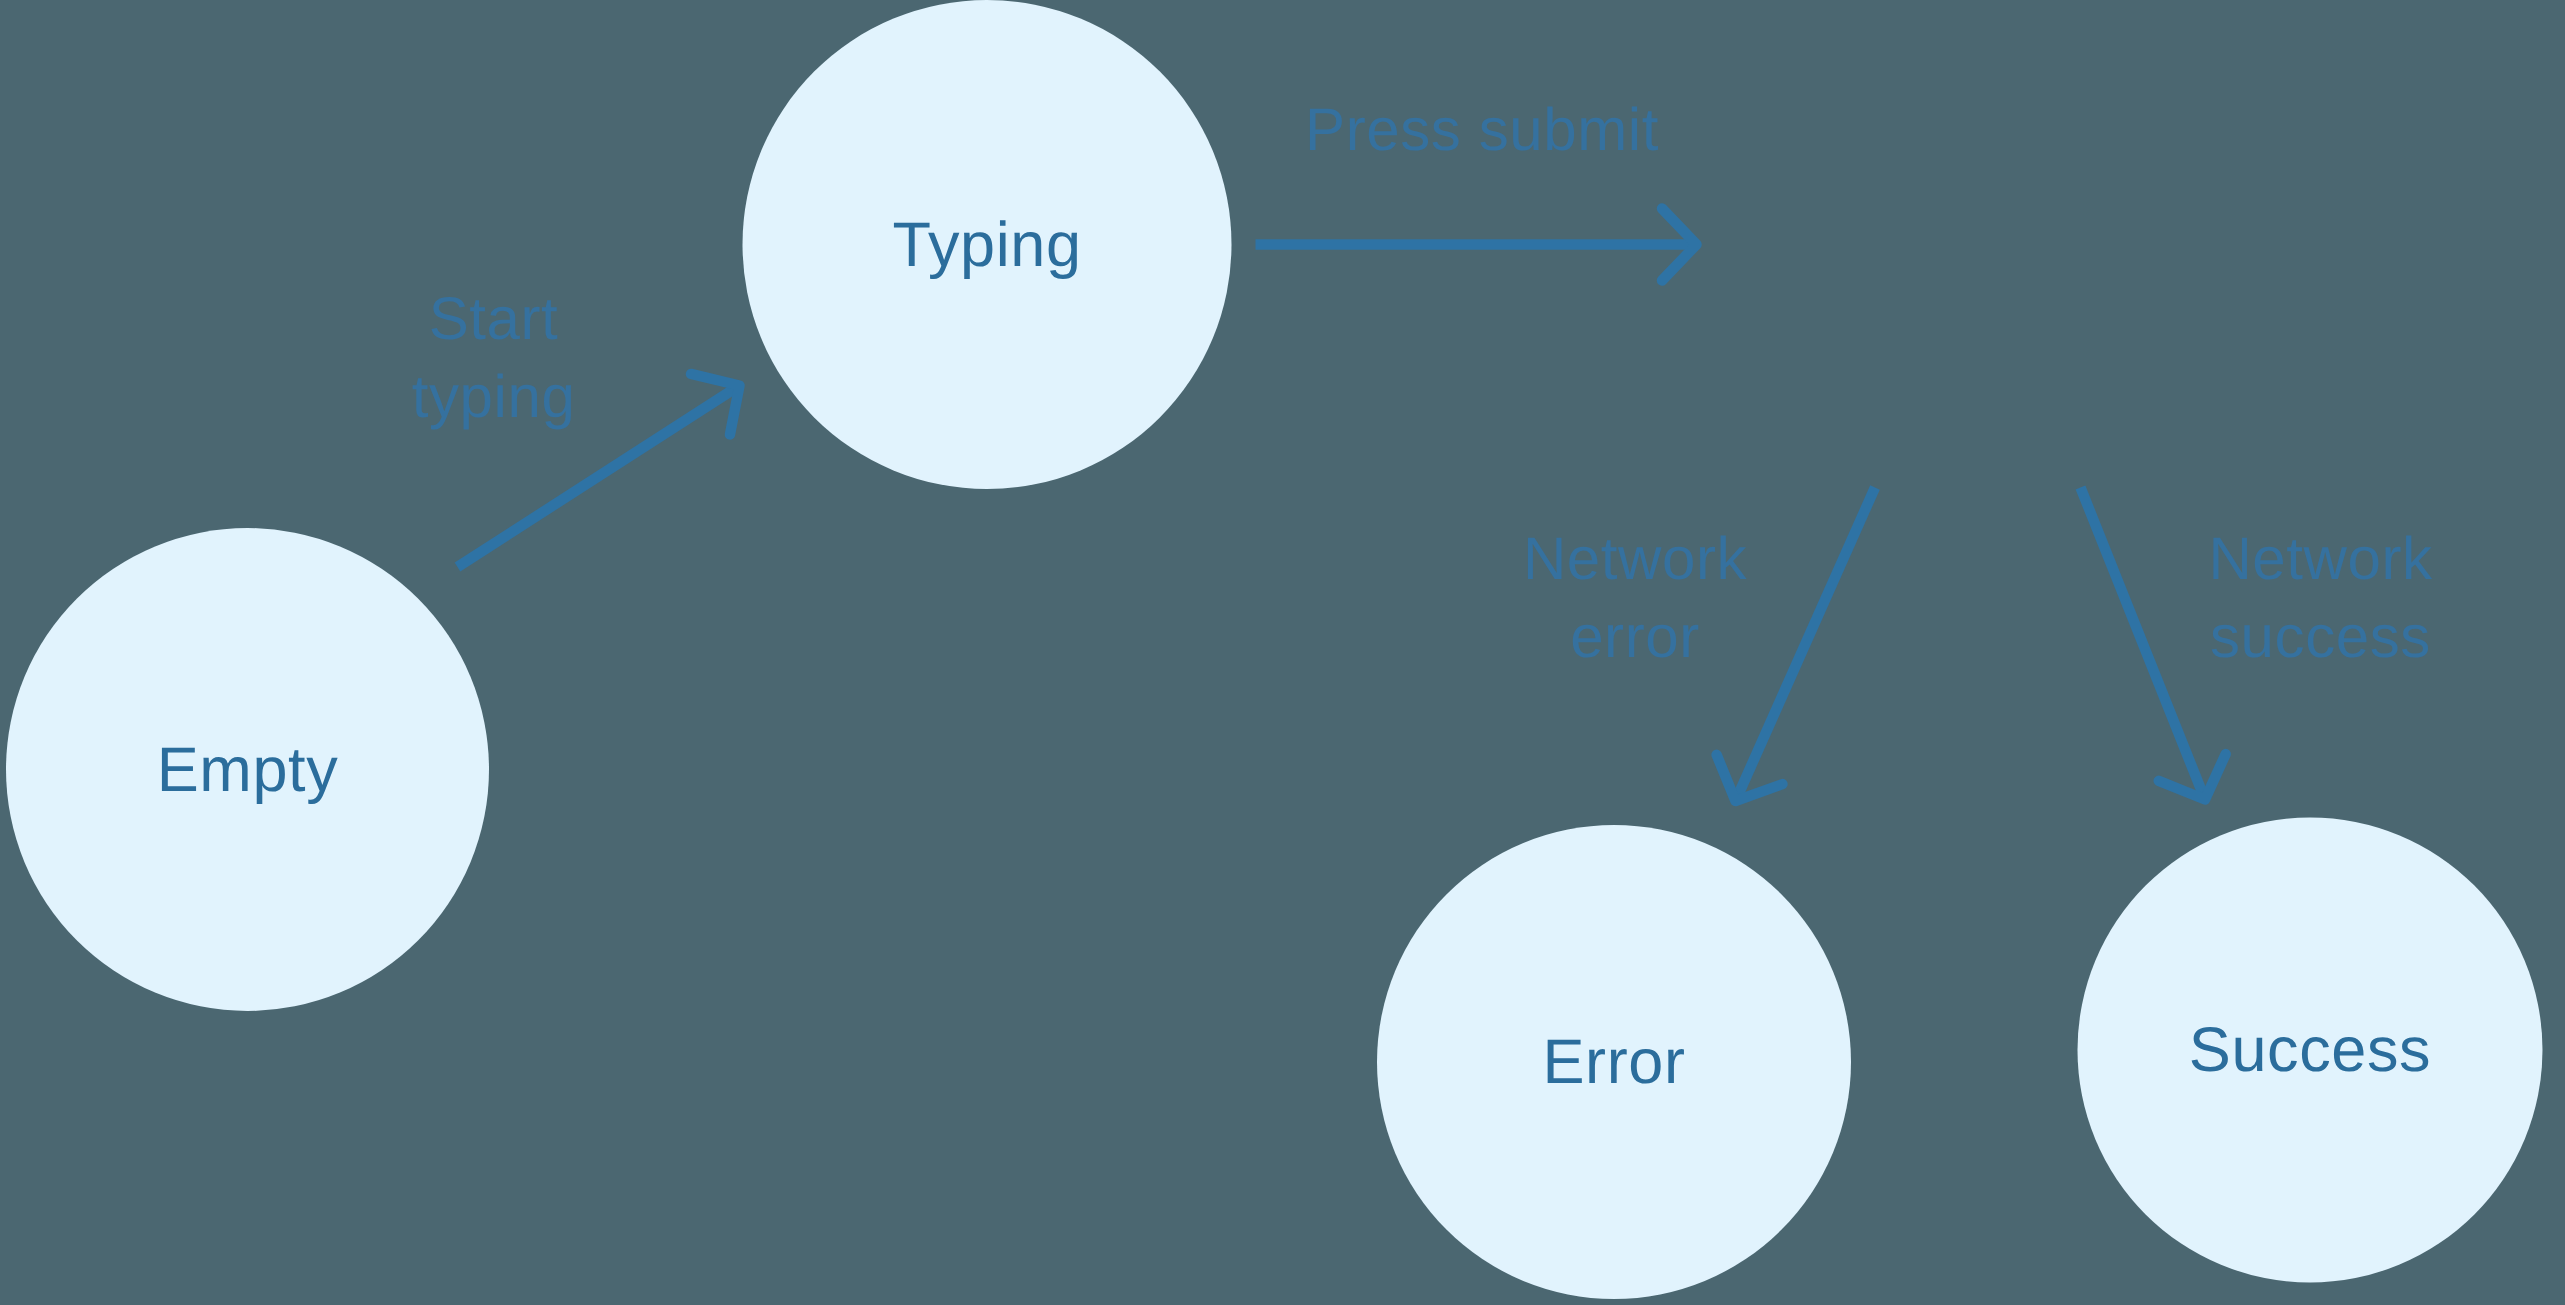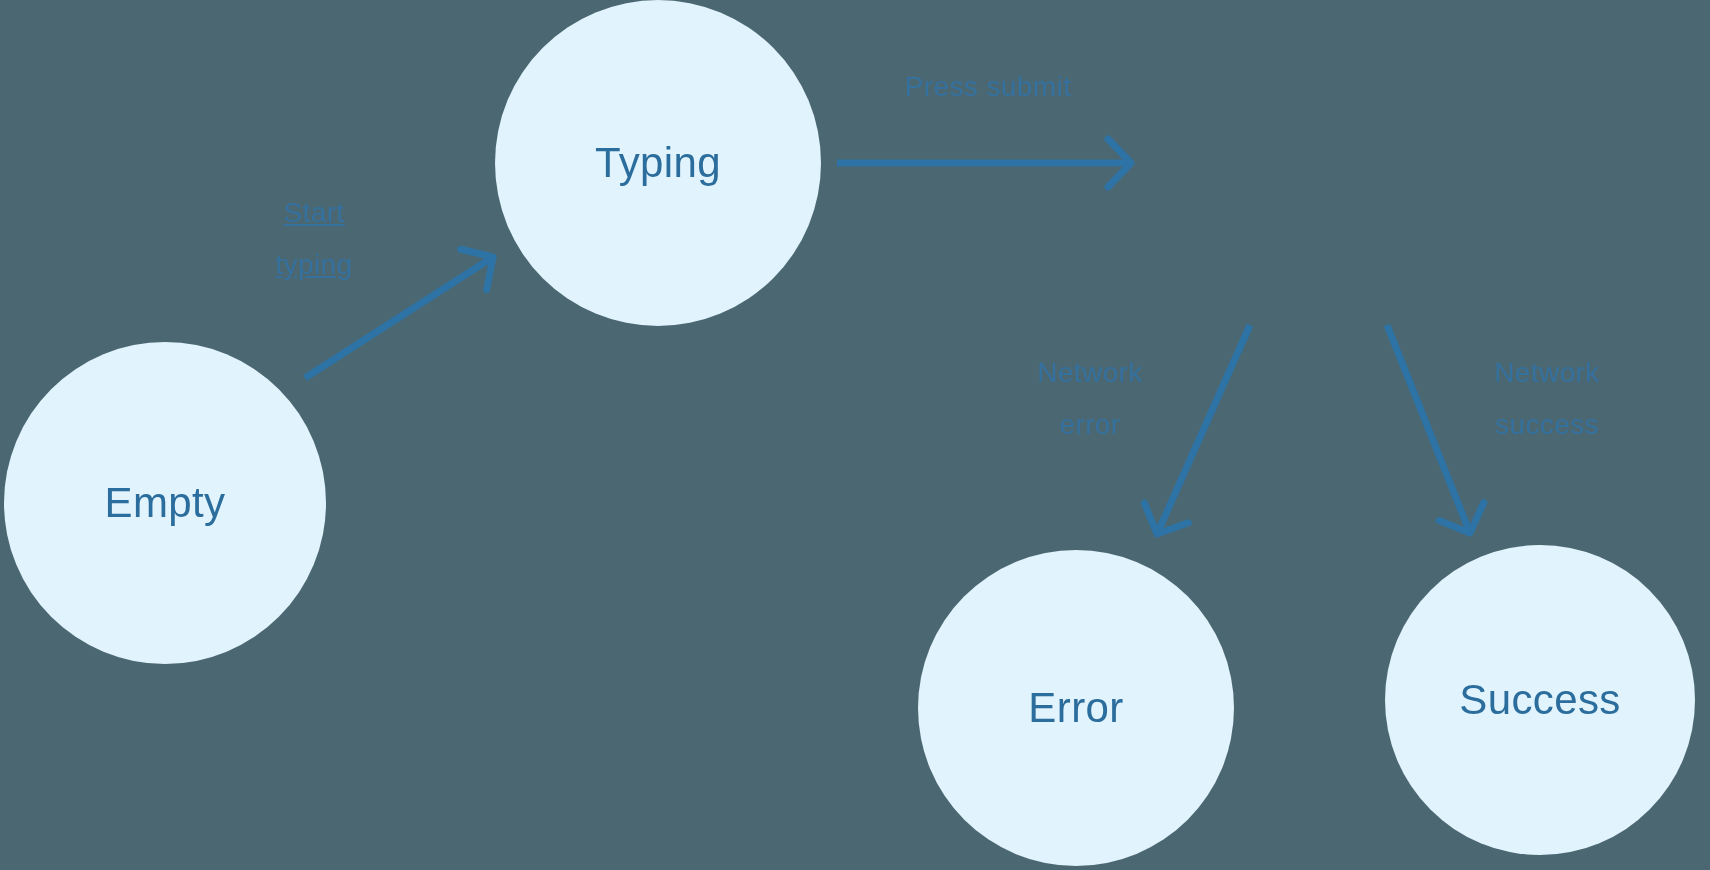--- a/index.html
+++ b/index.html
@@ -36,37 +36,37 @@
     font-size: 42px;
     font-weight: 500;
     letter-spacing: 0.4px;
     white-space: nowrap;
   }
   .transition-caption {
     position: absolute;
     transform: translate(-50%, -50%);
     text-align: center;
     color: #35719f;
-    font-size: 28px;
+    font-size: 40px;
     font-weight: 500;
     line-height: 52px;
     letter-spacing: 0.4px;
     white-space: nowrap;
   }
   .caption-line { display: block; }
 
   
-  #node-empty      { left: 4px;    top: 342px; width: 322px; height: 322px; align-items: center; }
+  #node-empty      { left: 4px;    top: 352px; width: 322px; height: 322px; align-items: center; }
   #node-typing     { left: 495px;  top: 0px;   width: 326px; height: 326px; }
   #node-submitting { left: 1168px; top: 2px;   width: 320px; height: 320px; }
   #node-error      { left: 918px;  top: 550px; width: 316px; height: 316px; }
   #node-success    { left: 1385px; top: 545px; width: 310px; height: 310px; }
 
   
-  #caption-start-typing    { left: 314px;  top: 239px; text-decoration: underline; }
+  #caption-start-typing    { left: 329px;  top: 239px; }
   #caption-press-submit    { left: 988px;  top: 87px;  }
   #caption-network-error   { left: 1090px; top: 399px; }
   #caption-network-success { left: 1547px; top: 399px; }
 </style>
 </head>
 <body>
 
 <div class="canvas">
 
   <svg class="arrows-layer" width="1710" height="870" viewBox="0 0 1710 870" xmlns="http://www.w3.org/2000/svg">

